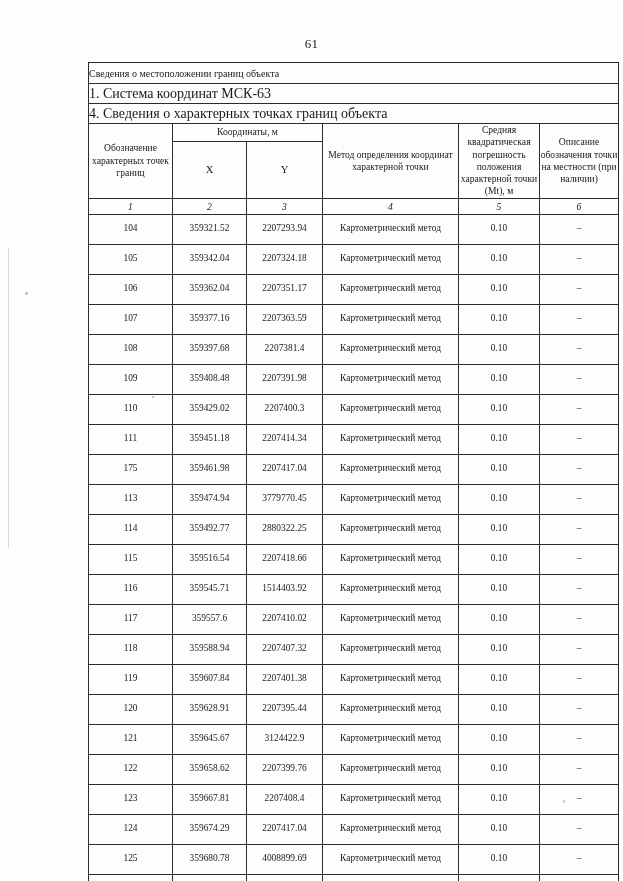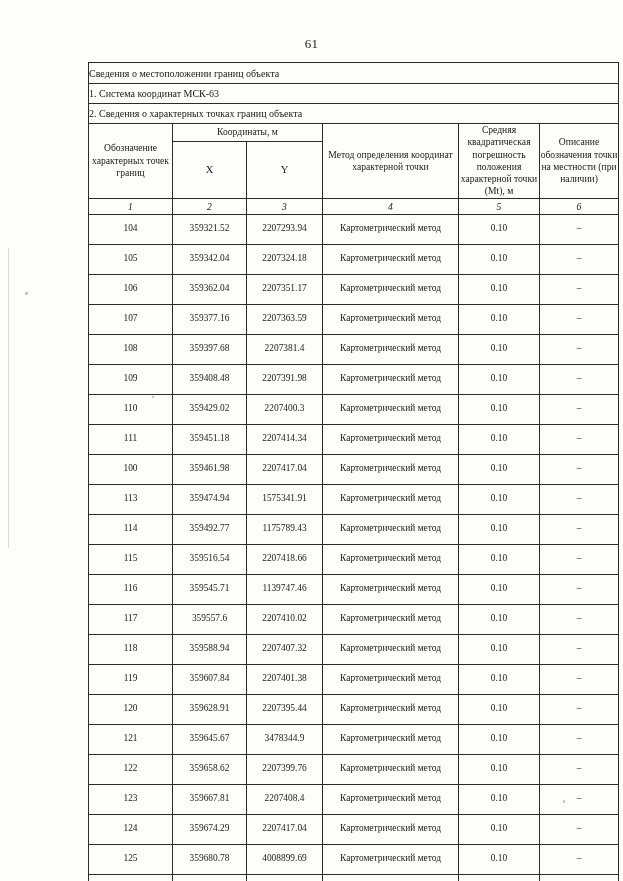--- a/index.html
+++ b/index.html
@@ -64,21 +64,21 @@
   }
 
   .title-cell {
     text-align: left;
     font-size: 10px;
     height: 20px;
     padding: 1px 4px;
   }
   .section-cell {
     text-align: left;
-    font-size: 10px;
+    font-size: 14px;
     height: 19px;
     padding: 1px 4px 1px 5px;
   }
 
   .hdr {
     text-align: center;
     font-size: 9.6px;
     line-height: 1.28;
     padding: 3px 2px;
   }
@@ -147,21 +147,21 @@
         <col class="c6">
     </colgroup>
     <tbody>
       <tr>
         <td class="title-cell" colspan="6">Сведения о местоположении границ объекта</td>
       </tr>
       <tr>
         <td class="section-cell" colspan="6">1. Система координат МСК-63</td>
       </tr>
       <tr>
-        <td class="section-cell" colspan="6">2. Сведения о характерных точках границ объекта</td>
+        <td class="section-cell" colspan="6">4. Сведения о характерных точках границ объекта</td>
       </tr>
 
       <tr>
         <td class="hdr" rowspan="2">Обозначение характерных точек границ</td>
         <td class="hdr hdr-coord-group" colspan="2">Координаты, м</td>
         <td class="hdr hdr-tall" rowspan="2">Метод определения координат характерной точки</td>
         <td class="hdr hdr-tall" rowspan="2">Средняя квадратическая погрешность положения характерной точки (Мt), м</td>
         <td class="hdr hdr-tall" rowspan="2">Описание обозначения точки на местности (при наличии)</td>
       </tr>
       <tr>
@@ -237,55 +237,55 @@
         </tr>
         <tr class="data-row">
           <td>111</td>
           <td>359451.18</td>
           <td>2207414.34</td>
           <td class="cell-method">Картометрический метод</td>
           <td>0.10</td>
           <td class="cell-dash">–</td>
         </tr>
         <tr class="data-row">
-          <td>100</td>
+          <td>175</td>
           <td>359461.98</td>
           <td>2207417.04</td>
           <td class="cell-method">Картометрический метод</td>
           <td>0.10</td>
           <td class="cell-dash">–</td>
         </tr>
         <tr class="data-row">
           <td>113</td>
           <td>359474.94</td>
-          <td>1575341.91</td>
+          <td>3779770.45</td>
           <td class="cell-method">Картометрический метод</td>
           <td>0.10</td>
           <td class="cell-dash">–</td>
         </tr>
         <tr class="data-row">
           <td>114</td>
           <td>359492.77</td>
-          <td>1175789.43</td>
+          <td>2880322.25</td>
           <td class="cell-method">Картометрический метод</td>
           <td>0.10</td>
           <td class="cell-dash">–</td>
         </tr>
         <tr class="data-row">
           <td>115</td>
           <td>359516.54</td>
           <td>2207418.66</td>
           <td class="cell-method">Картометрический метод</td>
           <td>0.10</td>
           <td class="cell-dash">–</td>
         </tr>
         <tr class="data-row">
           <td>116</td>
           <td>359545.71</td>
-          <td>1139747.46</td>
+          <td>1514403.92</td>
           <td class="cell-method">Картометрический метод</td>
           <td>0.10</td>
           <td class="cell-dash">–</td>
         </tr>
         <tr class="data-row">
           <td>117</td>
           <td>359557.6</td>
           <td>2207410.02</td>
           <td class="cell-method">Картометрический метод</td>
           <td>0.10</td>
@@ -311,21 +311,21 @@
           <td>120</td>
           <td>359628.91</td>
           <td>2207395.44</td>
           <td class="cell-method">Картометрический метод</td>
           <td>0.10</td>
           <td class="cell-dash">–</td>
         </tr>
         <tr class="data-row">
           <td>121</td>
           <td>359645.67</td>
-          <td>3478344.9</td>
+          <td>3124422.9</td>
           <td class="cell-method">Картометрический метод</td>
           <td>0.10</td>
           <td class="cell-dash">–</td>
         </tr>
         <tr class="data-row">
           <td>122</td>
           <td>359658.62</td>
           <td>2207399.76</td>
           <td class="cell-method">Картометрический метод</td>
           <td>0.10</td>

